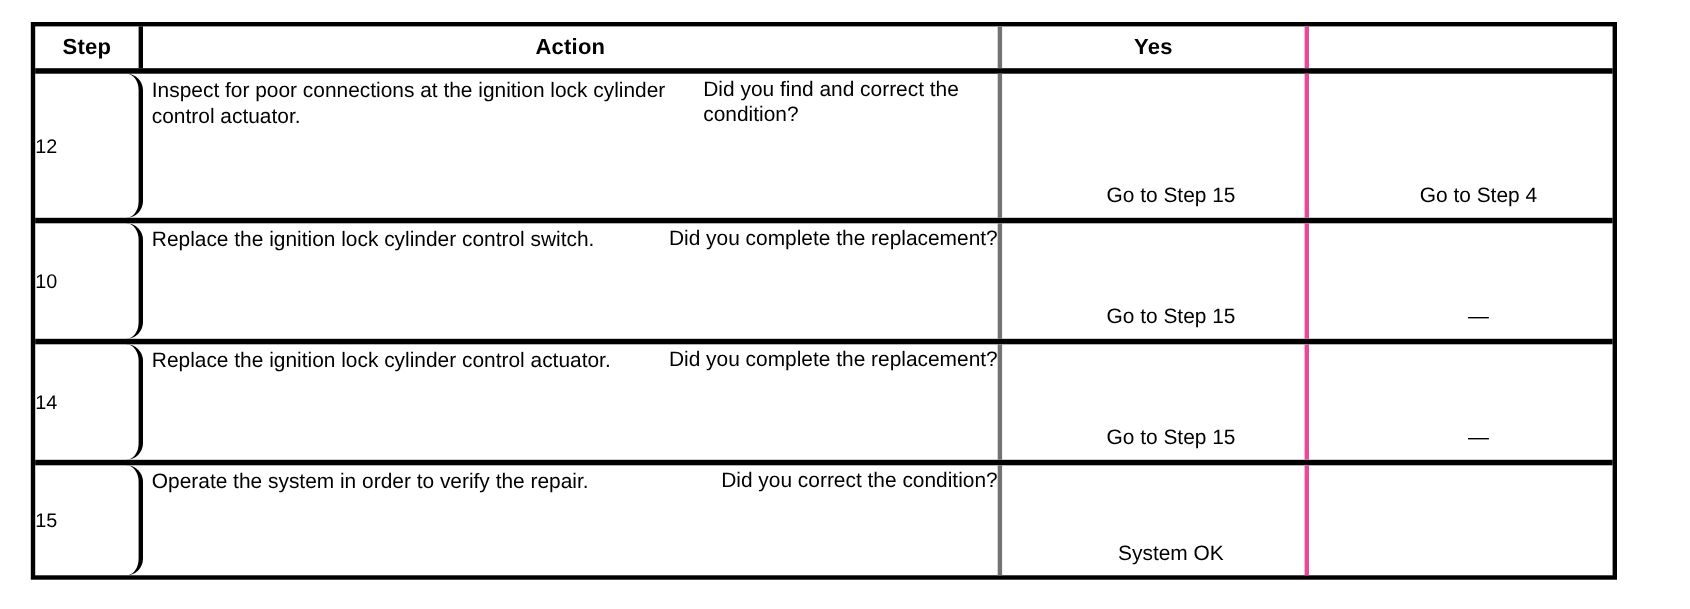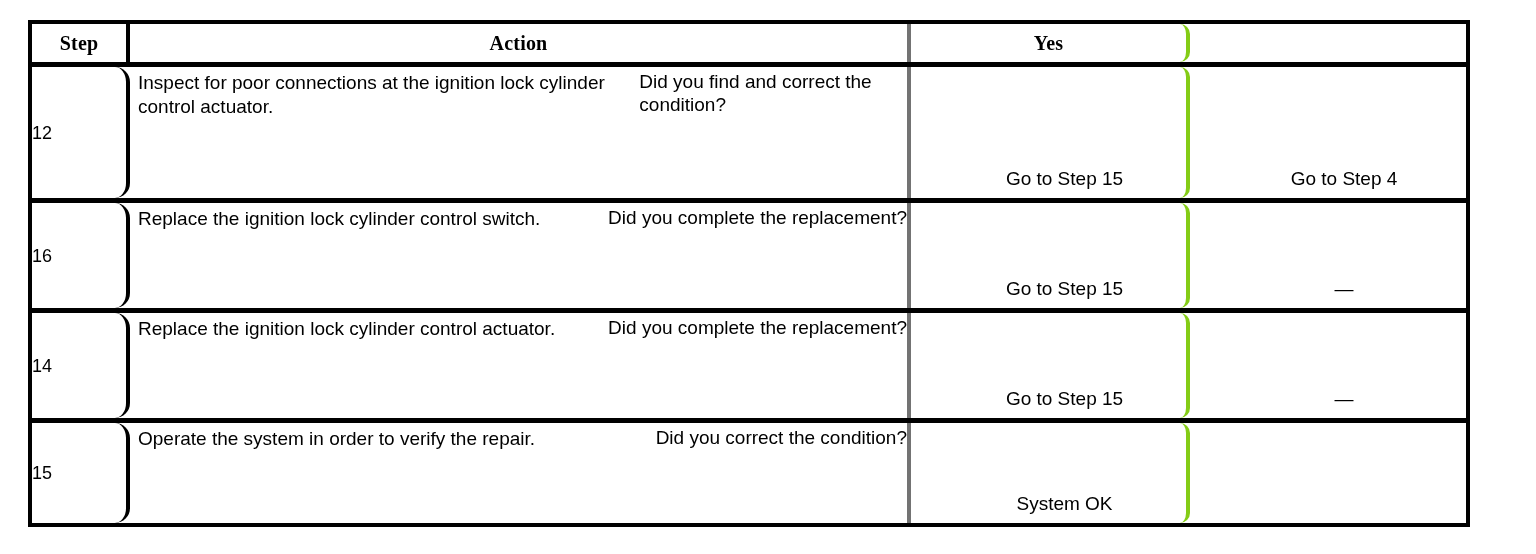--- a/index.html
+++ b/index.html
@@ -69,35 +69,34 @@
 
   
   .cell {
     box-sizing: border-box;
     position: relative;
     overflow: hidden;
   }
 
   .col-step   { width: 98px;  flex: 0 0 98px;  border-right: 4px solid #000000; }
   .col-action { width: 781px; flex: 0 0 781px; border-right: 4px solid #737373; }
-  .col-yes    { width: 279px; flex: 0 0 279px; border-right: 4px solid #84cc16; border-radius: 10px; }
+  .col-yes    { width: 279px; flex: 0 0 279px; border-right: 4px solid #ec4899; }
   .col-no     { flex: 1 1 auto; }
 
   
   .header-row .cell {
     display: flex;
     align-items: center;
     justify-content: center;
   }
   .header-label {
     font-size: 20px;
     font-weight: bold;
     letter-spacing: 0.2px;
     line-height: 1;
-    font-family: Liberation Serif, serif;
   }
 
   
   .data-row .col-step {
     display: flex;
     align-items: center;
     justify-content: flex-start;
     border-radius: 15px;
   }
   .step-number {
@@ -184,21 +183,21 @@
         </div>
         <div class="cell col-no">
           <div class="answer-cell">
             <span class="answer-text">Go to Step 4</span>
           </div>
         </div>
       </div>
 
       <div class="row data-row" id="row-13">
         <div class="cell col-step">
-          <span class="step-number">16</span>
+          <span class="step-number">10</span>
         </div>
         <div class="cell col-action">
           <div class="action-cell">
             <div class="action-statement">Replace the ignition lock cylinder control switch.</div>
             <div class="action-question">Did you complete the replacement?</div>
           </div>
         </div>
         <div class="cell col-yes">
           <div class="answer-cell">
             <span class="answer-text">Go to Step 15</span>

